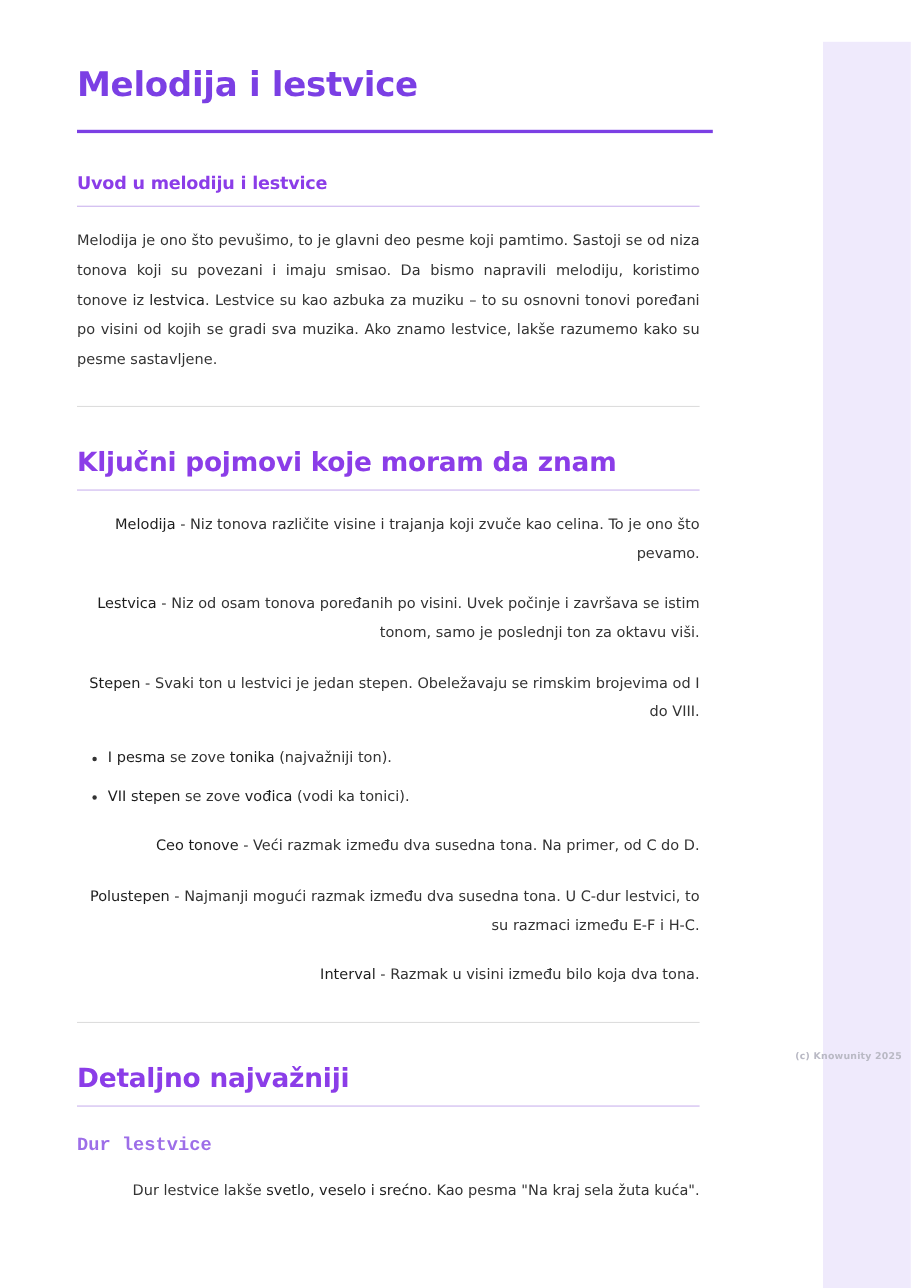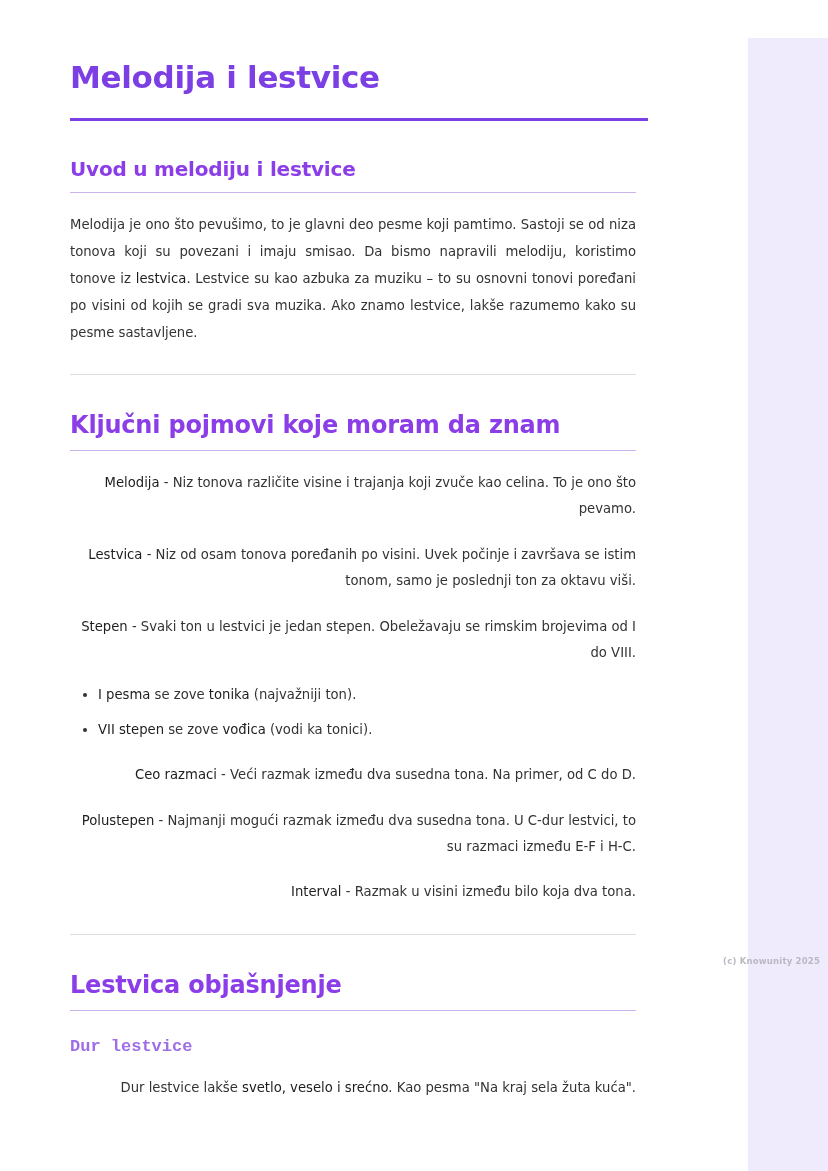--- a/index.html
+++ b/index.html
@@ -52,21 +52,21 @@
     color: #7b3fe4;
     margin: 0 0 0 0;
     letter-spacing: -0.3px;
   }
   .title-rule {
     margin-top: 22px;
     border-bottom: 3px solid #7b3fe4;
     width: 578px;
   }
   h2.section-title {
-    font-size: 20px;
+    font-size: 16px;
     font-weight: bold;
     color: #8b3de8;
     margin: 36px 0 0 0;
     letter-spacing: -0.2px;
   }
   h2.section-title.big {
     font-size: 24px;
   }
   .section-rule {
     margin-top: 11px;
@@ -150,29 +150,29 @@
 
     <p class="term"><b>Lestvica</b><span> - Niz od osam tonova poređanih po visini. Uvek počinje i završava se istim tonom, samo je poslednji ton za oktavu viši.</span></p>
 
     <p class="term"><b>Stepen</b><span> - Svaki ton u lestvici je jedan stepen. Obeležavaju se rimskim brojevima od I do VIII.</span></p>
 
     <ul class="bullets">
       <li><b>I pesma</b><span> se zove </span><b>tonika</b><span> (najvažniji ton).</span></li>
       <li><b>VII stepen</b><span> se zove </span><b>vođica</b><span> (vodi ka tonici).</span></li>
     </ul>
 
-    <p class="term"><b>Ceo razmaci</b><span> - Veći razmak između dva susedna tona. Na primer, od C do D.</span></p>
+    <p class="term"><b>Ceo tonove</b><span> - Veći razmak između dva susedna tona. Na primer, od C do D.</span></p>
 
     <p class="term"><b>Polustepen</b><span> - Najmanji mogući razmak između dva susedna tona. U C-dur lestvici, to su razmaci između E-F i H-C.</span></p>
 
     <p class="term"><b>Interval</b><span> - Razmak u visini između bilo koja dva tona.</span></p>
 
     <div class="divider"></div>
 
-    <h2 class="section-title big">Lestvica objašnjenje</h2>
+    <h2 class="section-title big">Detaljno najvažniji</h2>
     <div class="section-rule"></div>
 
     <h3 class="sub-title">Dur lestvice</h3>
 
     <p class="term"><span>Dur lestvice lakše </span><b>svetlo, veselo i srećno</b><span>. Kao pesma "Na kraj sela žuta kuća".</span></p>
 
   </div>
 
   <div class="footer-note">(c) Knowunity 2025</div>
 

